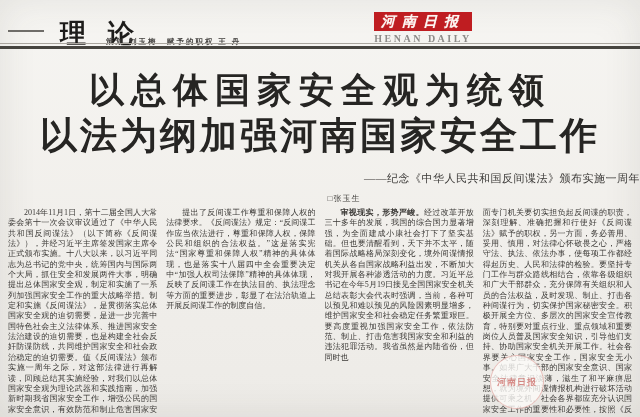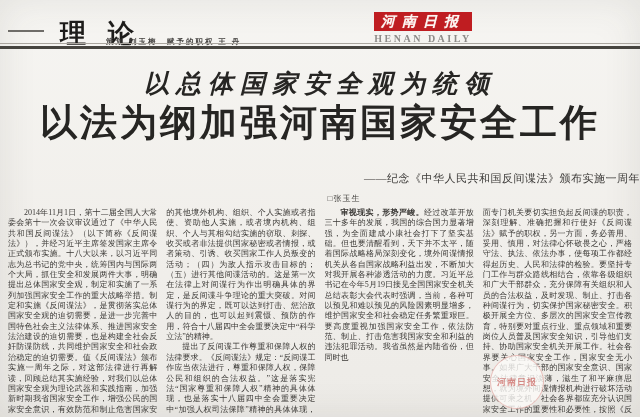--- a/index.html
+++ b/index.html
@@ -32,21 +32,21 @@
     text-shadow:0 0 1px rgba(255,255,255,0.6);
   }
   .masthead-en{
     margin-top:2px;width:98px;text-align:center;
     color:#8d8b88;font-size:10px;font-weight:bold;letter-spacing:2.5px;
   }
   .thin-rule{position:absolute;left:0;right:0;top:43px;height:1px;background:#aaa69f;}
   .thick-rule{position:absolute;left:0;right:0;top:46px;height:3px;background:#46443f;}
   
   .headline{position:absolute;top:68px;left:0;right:0;text-align:center;color:#262523;}
-  .h1{font-size:25px;font-weight:bold;letter-spacing:7px;line-height:1.3;font-style:italic;}
+  .h1{font-size:35px;font-weight:bold;letter-spacing:7px;line-height:1.3;}
   .h2{font-size:37px;font-weight:bold;letter-spacing:3px;line-height:1.2;}
   .subtitle{
     position:absolute;top:171px;left:0;right:0;text-align:right;
     font-size:11px;font-weight:normal;color:#3a3836;letter-spacing:0.5px;
   }
   .byline{
     position:absolute;top:193px;left:0;right:0;text-align:center;
     font-size:8px;color:#44423f;letter-spacing:1px;margin-left:48px;
   }
   
@@ -96,21 +96,20 @@
   </div>
 
   <div class="subtitle">——纪念《中华人民共和国反间谍法》颁布实施一周年</div>
   <div class="byline">□张玉生</div>
 
   <div class="columns">
     <div class="col">
         <p class="para">2014年11月1日，第十二届全国人大常委会第十一次会议审议通过了《中华人民共和国反间谍法》（以下简称《反间谍法》），并经习近平主席签发国家主席令正式颁布实施。十八大以来，以习近平同志为总书记的党中央，统筹国内与国际两个大局，抓住安全和发展两件大事，明确提出总体国家安全观，制定和实施了一系列加强国家安全工作的重大战略举措。制定和实施《反间谍法》，是贯彻落实总体国家安全观的迫切需要，是进一步完善中国特色社会主义法律体系、推进国家安全法治建设的迫切需要，也是构建全社会反奸防谍防线，共同维护国家安全和社会政治稳定的迫切需要。值《反间谍法》颁布实施一周年之际，对这部法律进行再解读，回顾总结其实施经验，对我们以总体国家安全观为理论武器和实践指南，加强新时期我省国家安全工作，增强公民的国家安全意识，有效防范和制止危害国家安全的违法犯罪行为，维护国家安全和河南社会政治稳定，具有十分重要的意义。</p>
       </div>
     <div class="col">
-        <p class="para noindent">的其他境外机构、组织、个人实施或者指使、资助他人实施，或者境内机构、组织、个人与其相勾结实施的窃取、刺探、收买或者非法提供国家秘密或者情报，或者策动、引诱、收买国家工作人员叛变的活动；（四）为敌人指示攻击目标的；（五）进行其他间谍活动的。这是第一次在法律上对间谍行为作出明确具体的界定，是反间谍斗争理论的重大突破。对间谍行为的界定，既可以达到打击、惩治敌人的目的，也可以起到震慑、预防的作用，符合十八届四中全会重要决定中“科学立法”的精神。</p>
         <p class="para">提出了反间谍工作尊重和保障人权的法律要求。《反间谍法》规定：“反间谍工作应当依法进行，尊重和保障人权，保障公民和组织的合法权益。”这是落实宪法“国家尊重和保障人权”精神的具体体现，也是落实十八届四中全会重要决定中“加强人权司法保障”精神的具体体现，反映了反间谍工作在执法目的、执法理念等方面的重要进步，彰显了在法治轨道上开展反间谍工作的制度自信。</p>
       </div>
     <div class="col">
         <p class="para"><b class="lead">审视现实，形势严峻。</b>经过改革开放三十多年的发展，我国的综合国力显著增强，为全面建成小康社会打下了坚实基础。但也要清醒看到，天下并不太平，随着国际战略格局深刻变化，境外间谍情报机关从各自国家战略利益出发，不断加大对我开展各种渗透活动的力度。习近平总书记在今年5月19日接见全国国家安全机关总结表彰大会代表时强调，当前，各种可以预见和难以预见的风险因素明显增多，维护国家安全和社会稳定任务繁重艰巨。要高度重视加强国家安全工作，依法防范、制止、打击危害我国家安全和利益的违法犯罪活动。我省虽然是内陆省份，但同时也</p>
       </div>
     <div class="col">
         <p class="para noindent">面专门机关要切实担负起反间谍的职责，深刻理解、准确把握和行使好《反间谍法》赋予的职权，另一方面，务必善用、妥用、慎用，对法律心怀敬畏之心，严格守法、执法、依法办事，使每项工作都经得起历史、人民和法律的检验。要坚持专门工作与群众路线相结合，依靠各级组织和广大干部群众，充分保障有关组织和人员的合法权益，及时发现、制止、打击各种间谍行为，切实保护国家秘密安全。积极开展全方位、多层次的国家安全宣传教育，特别要对重点行业、重点领域和重要岗位人员普及国家安全知识，引导他们支持、协助国家安全机关开展工作。社会各界要关心国家安全工作，国家安全无小事。如果广大干部的国家安全意识、国家安全法律意识淡薄，滋生了和平麻痹思想，就为境外间谍情报机构进行破坏活动提供可乘之机。社会各界都应充分认识国家安全工作的重要性和必要性，按照《反间谍法》要求，不因局部的、暂时的利益影响反间谍斗争的开展。同时，切实加强各级党政机关、社会团体和事业单位，特别</p>
       </div>
   </div>
 

